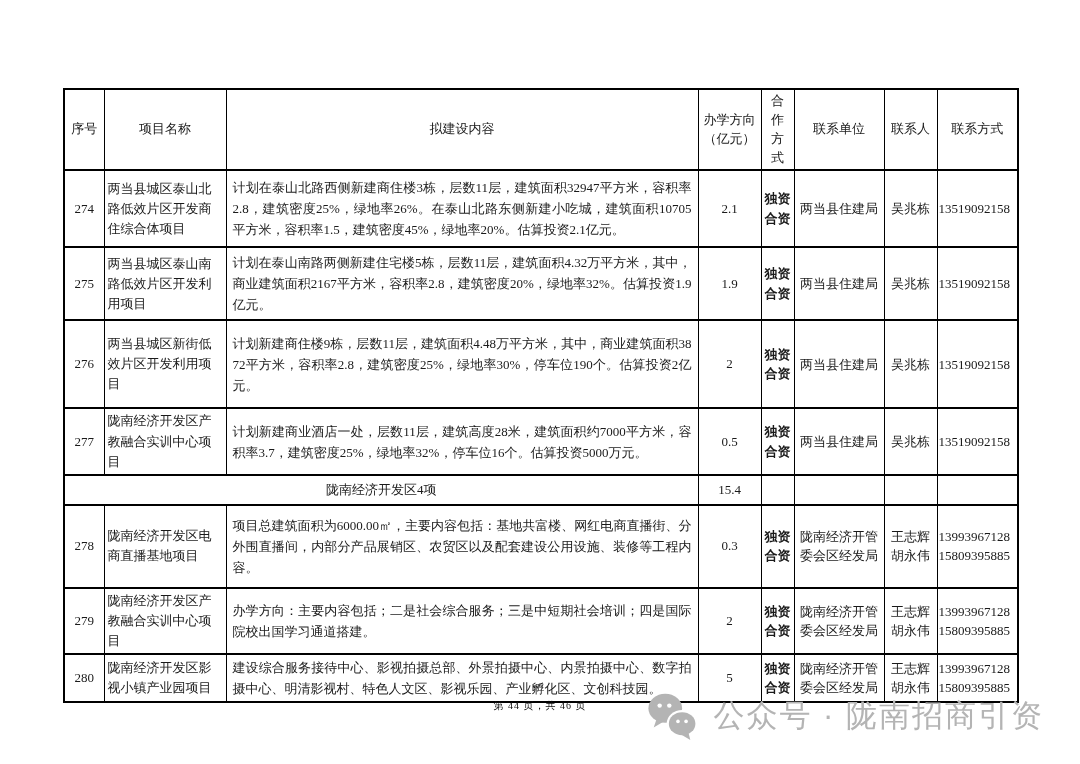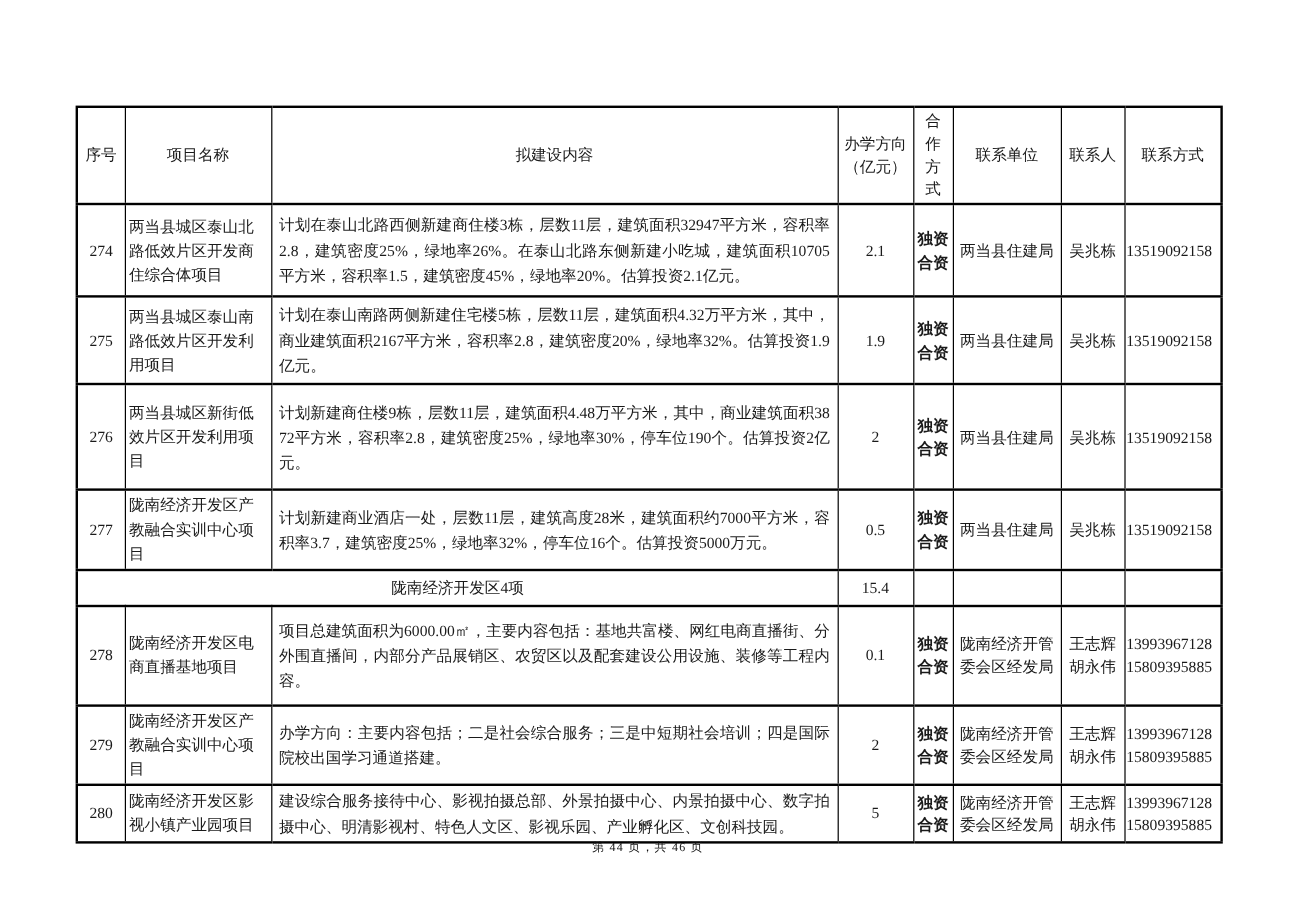--- a/index.html
+++ b/index.html
@@ -122,21 +122,21 @@
         <td class="c-inv">15.4</td>
         <td></td>
         <td></td>
         <td></td>
         <td></td>
       </tr>
       <tr class="h5">
         <td class="c-no">278</td>
         <td class="c-name">陇南经济开发区电商直播基地项目</td>
         <td class="c-content">项目总建筑面积为6000.00㎡，主要内容包括：基地共富楼、网红电商直播街、分外围直播间，内部分产品展销区、农贸区以及配套建设公用设施、装修等工程内容。</td>
-        <td class="c-inv">0.1</td>
+        <td class="c-inv">0.3</td>
         <td class="c-coop">独资
 合资</td>
         <td class="c-unit">陇南经济开管委会区经发局</td>
         <td class="c-person">王志辉
 胡永伟</td>
         <td class="c-phone">13993967128
 15809395885</td>
       </tr>
       <tr class="h6">
         <td class="c-no">279</td>
@@ -164,14 +164,34 @@
         <td class="c-phone">13993967128
 15809395885</td>
       </tr>
     </tbody>
   </table>
 
   <div class="footer">
     <span>第 44 页，共 46 页</span>
   </div>
 
+  <div class="watermark">
+    <svg class="wechat-icon" viewBox="0 0 60 54" xmlns="http://www.w3.org/2000/svg">
+      <g fill="#b4b4b4">
+        <ellipse cx="23" cy="19" rx="17.5" ry="15"></ellipse>
+        <path d="M14 30 L11 39 L21 33 Z"></path>
+      </g>
+      <ellipse cx="40.5" cy="35" rx="16" ry="14.2" fill="#ffffff"></ellipse>
+      <g fill="#b4b4b4">
+        <ellipse cx="40.5" cy="35" rx="13.8" ry="12"></ellipse>
+        <path d="M47 44 L49 52 L39 46 Z"></path>
+      </g>
+      <g fill="#ffffff">
+        <circle cx="17.2" cy="16.2" r="2.3"></circle>
+        <circle cx="27.2" cy="16.2" r="2.3"></circle>
+        <circle cx="36.2" cy="32.6" r="1.9"></circle>
+        <circle cx="44.6" cy="32.6" r="1.9"></circle>
+      </g>
+    </svg>
+    <span class="watermark-text">公众号 · 陇南招商引资</span>
+  </div>
 
 </div>
 
 </body></html>

